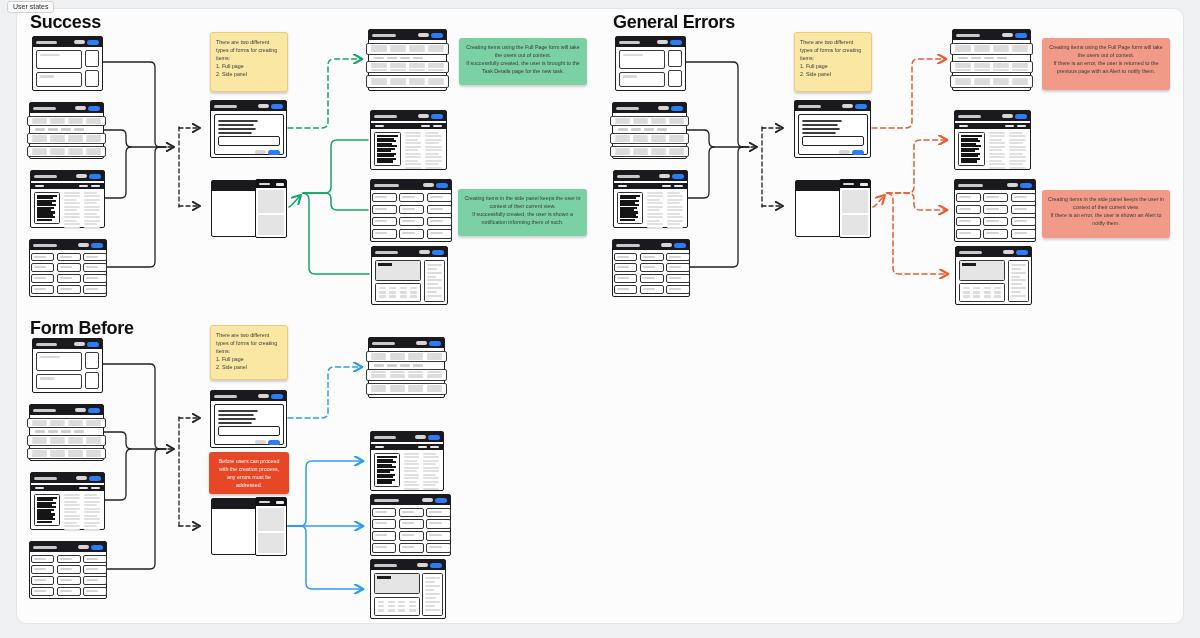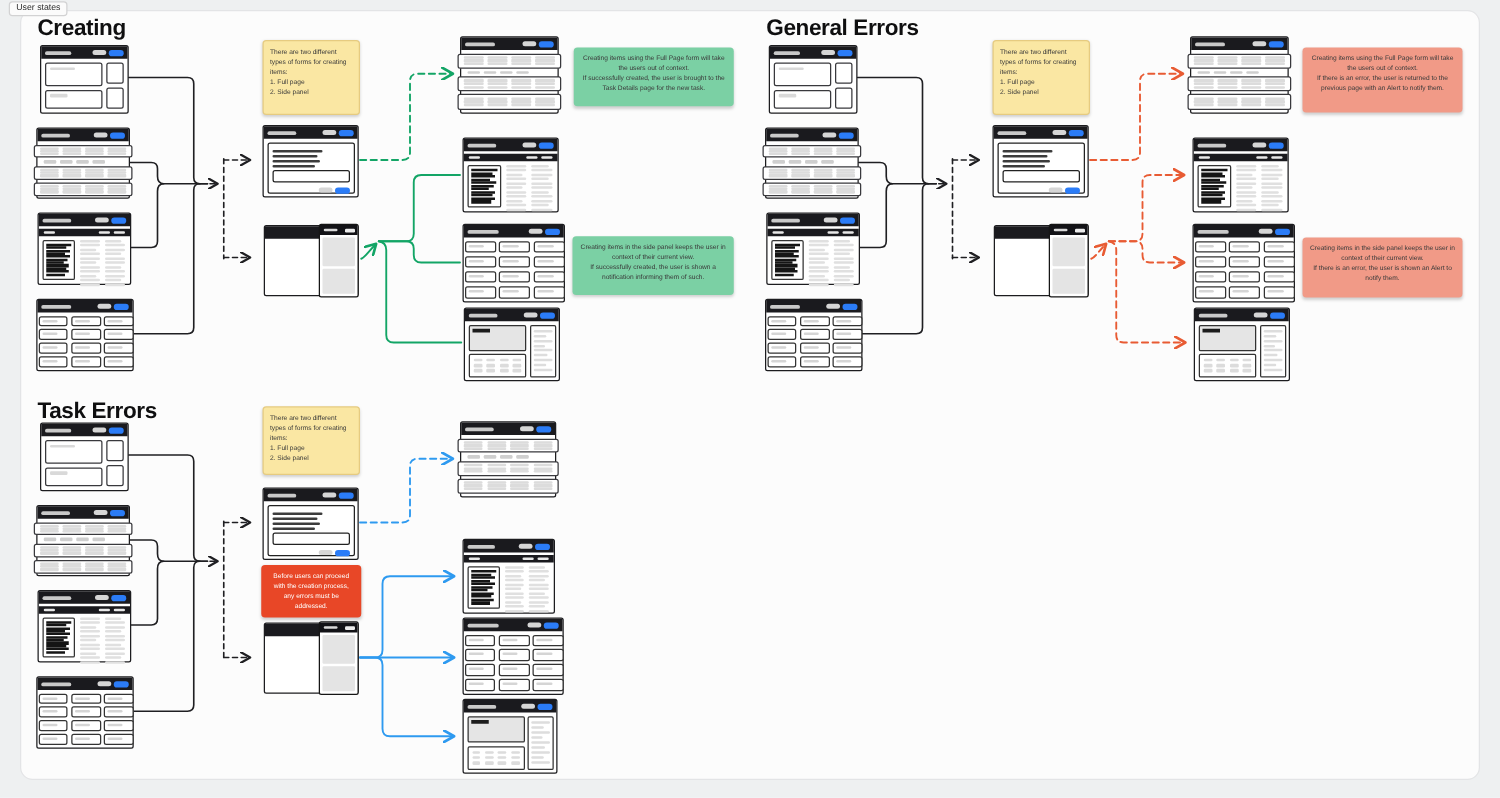--- a/index.html
+++ b/index.html
@@ -141,23 +141,23 @@
         <path d="M179,417 V527" fill="none" stroke="#1f1f22" stroke-width="1.3" stroke-linecap="round" stroke-dasharray="4 3"></path>
         <path d="M179,418 H199" fill="none" stroke="#1f1f22" stroke-width="1.3" stroke-linecap="round" stroke-dasharray="4 3" marker-end="url(#arr-black)"></path>
         <path d="M179,526 H199" fill="none" stroke="#1f1f22" stroke-width="1.3" stroke-linecap="round" stroke-dasharray="4 3" marker-end="url(#arr-black)"></path>
         <path d="M288,418 H322 Q328,418 328,412 V373 Q328,367 334,367 H361" fill="none" stroke="#2e9af0" stroke-width="1.5" stroke-linecap="round" stroke-dasharray="5 3.5" marker-end="url(#arr-blue)"></path>
         <path d="M288,526 H300 Q306,526 306,520 V467 Q306,461 312,461 H362" fill="none" stroke="#2e9af0" stroke-width="1.5" stroke-linecap="round" marker-end="url(#arr-blue)"></path>
         <path d="M288,526 H362" fill="none" stroke="#2e9af0" stroke-width="1.5" stroke-linecap="round" marker-end="url(#arr-blue)"></path>
         <path d="M288,526 H300 Q306,526 306,532 V583 Q306,589 312,589 H362" fill="none" stroke="#2e9af0" stroke-width="1.5" stroke-linecap="round" marker-end="url(#arr-blue)"></path>
       </svg>
     </div>
   <div id="chip">User states</div>
-  <div class="heading" id="h0" style="left: 30px; top: 12px;">Creating</div>
+  <div class="heading" id="h0" style="left: 30px; top: 12px;">Success</div>
   <div class="heading" id="h1" style="left: 613px; top: 12px;">General Errors</div>
-  <div class="heading" id="h2" style="left: 30px; top: 318px;">Task Errors</div>
+  <div class="heading" id="h2" style="left: 30px; top: 318px;">Form Before</div>
 <div class="note note-yellow" style="left: 210px; top: 32px; width: 78px; height: 60px;">There are two different types of forms for creating items:
 1. Full page
 2. Side panel</div>
     <div class="note note-green" style="left: 459px; top: 38px; width: 128px; height: 47px;">Creating items using the Full Page form will take the users out of context.
 If successfully created, the user is brought to the Task Details page for the new task.</div>
     <div class="note note-green" style="left: 458px; top: 189px; width: 129px; height: 47px;">Creating items in the side panel keeps the user in context of their current view.
 If successfully created, the user is shown a notification informing them of such.</div>
     <div class="note note-yellow" style="left: 794px; top: 32px; width: 78px; height: 60px;">There are two different types of forms for creating items:
 1. Full page
 2. Side panel</div>

